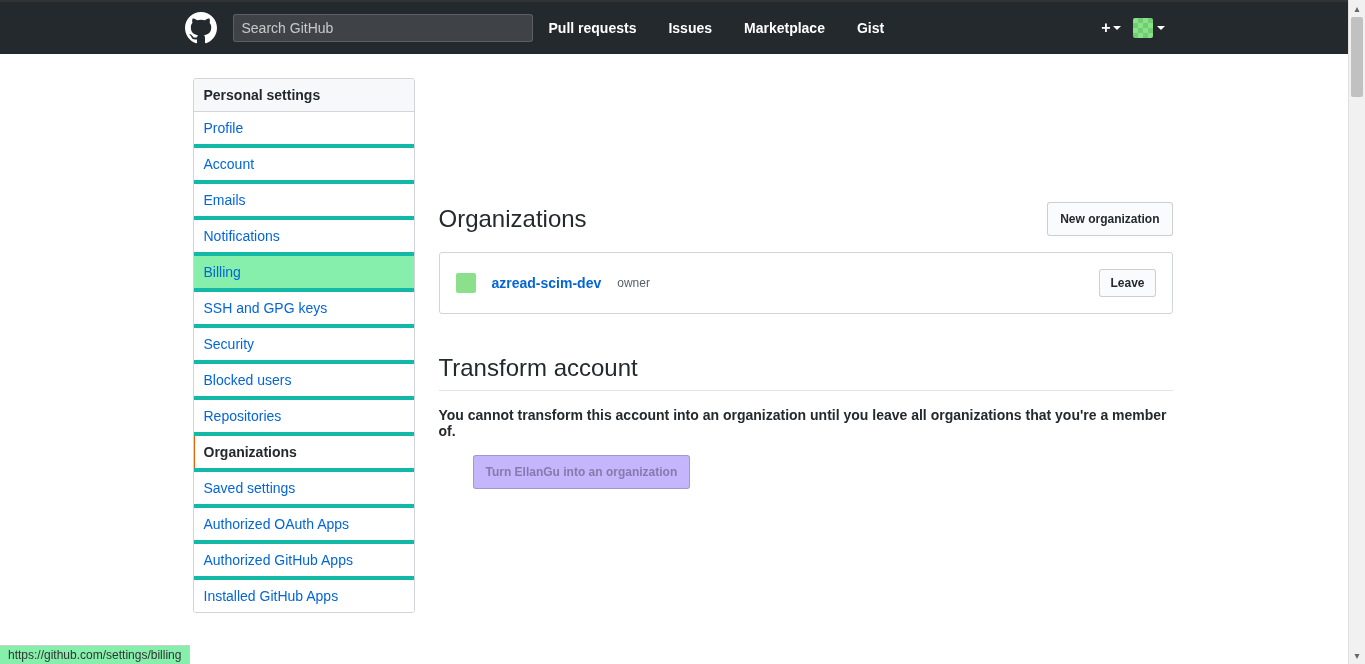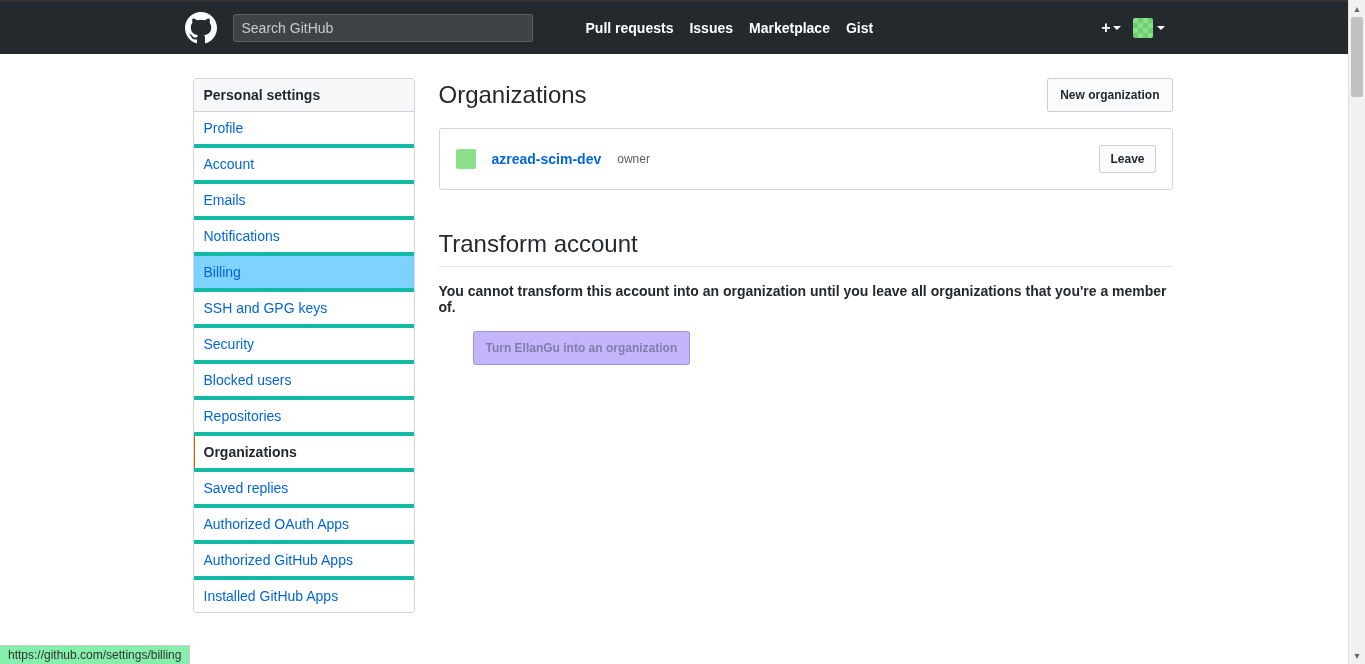--- a/index.html
+++ b/index.html
@@ -47,21 +47,21 @@
   }
   .search-input {
     background: transparent;
     border: none;
     outline: none;
     color: #fff;
     font-size: 14px;
     width: 100%;
   }
   .search-input::placeholder { color: rgba(255,255,255,0.7); }
-  .nav-links { display: flex; gap: 16px; margin-left: 37px; }
+  .nav-links { display: flex; gap: 32px; }
   .nav-link {
     color: #fff;
     font-weight: 600;
     font-size: 14px;
     cursor: pointer;
     white-space: nowrap;
   }
   .header-right {
     margin-left: auto;
     display: flex;
@@ -78,20 +78,21 @@
     background-position: 0 0, 5px 5px;
     border-radius: 2px;
   }
   .avatar-menu { display:flex; align-items:center; cursor:pointer; }
 
   .main-wrap {
     width: 980px;
     margin: 24px auto 0;
     display: flex;
     gap: 24px;
+    align-items: center;
   }
 
   .sidebar {
     width: 222px;
     flex-shrink: 0;
   }
   .menu {
     border: 1px solid #d1d5da;
     border-radius: 3px;
     overflow: hidden;
@@ -107,21 +108,21 @@
   .menu-item {
     display: block;
     padding: 8px 10px;
     color: #0366d6;
     border-bottom: 4px solid #14b8a6;
     cursor: pointer;
     font-size: 14px;
     background: #fff;
   }
   .menu-item:last-child { border-bottom: none; }
-  .menu-item.hover { background: #7dd3fc; }
+  .menu-item.hover { background: #86efac; }
   .menu-item.selected {
     color: #24292e;
     font-weight: 600;
     cursor: default;
     position: relative;
   }
   .menu-item.selected::before {
     content: "";
     position: absolute;
     left: -1px; top: 0; bottom: 0;
@@ -268,21 +269,21 @@
       <a class="menu-item">Profile</a>
       <a class="menu-item">Account</a>
       <a class="menu-item">Emails</a>
       <a class="menu-item">Notifications</a>
       <a class="menu-item hover">Billing</a>
       <a class="menu-item">SSH and GPG keys</a>
       <a class="menu-item">Security</a>
       <a class="menu-item">Blocked users</a>
       <a class="menu-item">Repositories</a>
       <a class="menu-item selected">Organizations</a>
-      <a class="menu-item">Saved replies</a>
+      <a class="menu-item">Saved settings</a>
       <a class="menu-item">Authorized OAuth Apps</a>
       <a class="menu-item">Authorized GitHub Apps</a>
       <a class="menu-item">Installed GitHub Apps</a>
     </nav>
   </div>
 
   <div class="content">
     <div class="subhead">
       <h2>Organizations</h2>
       <button class="btn">New organization</button>

